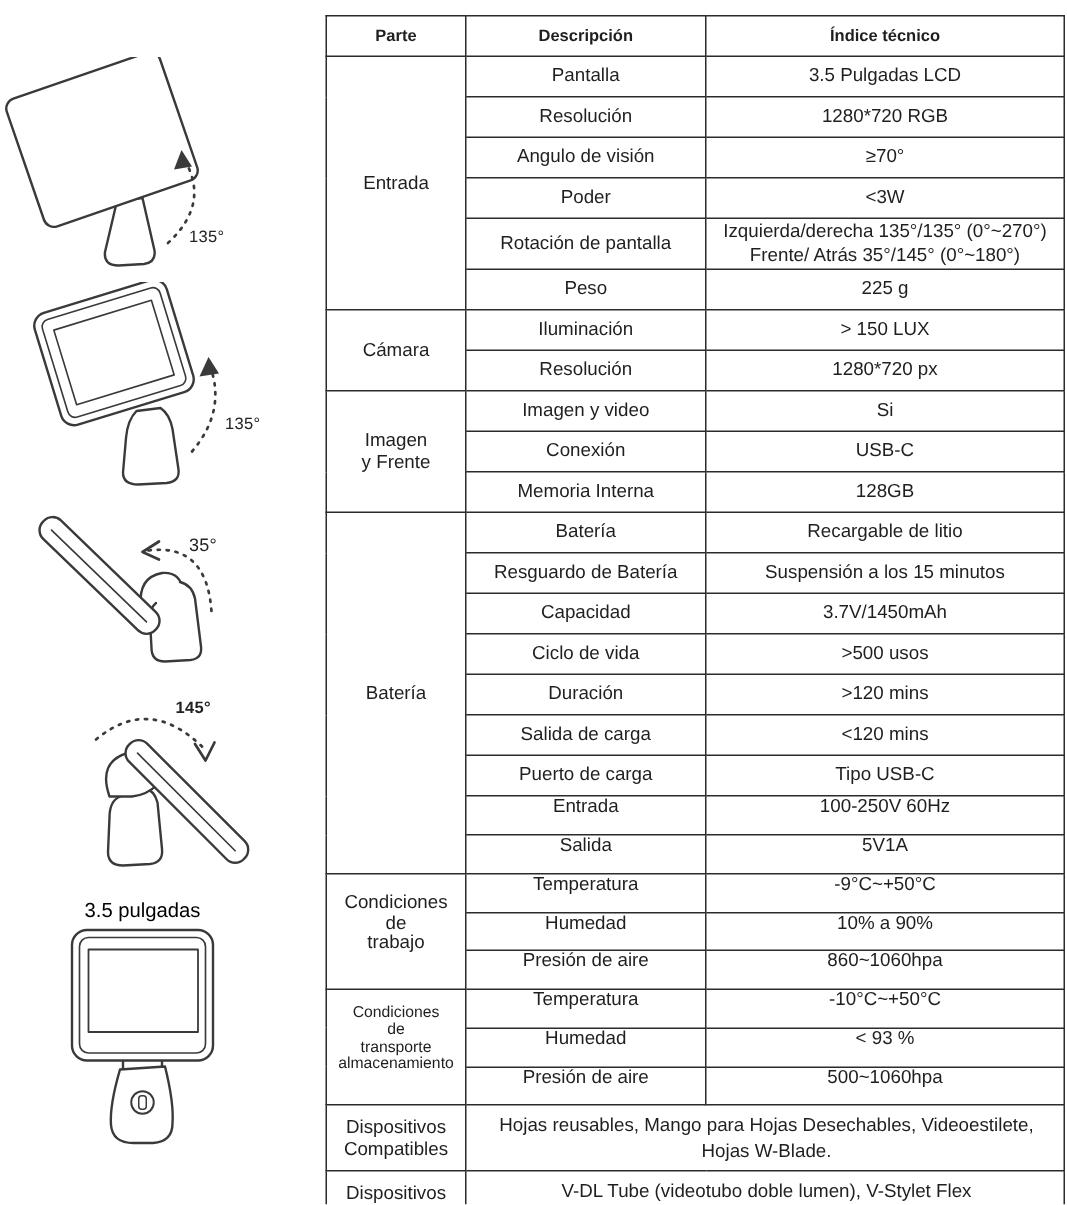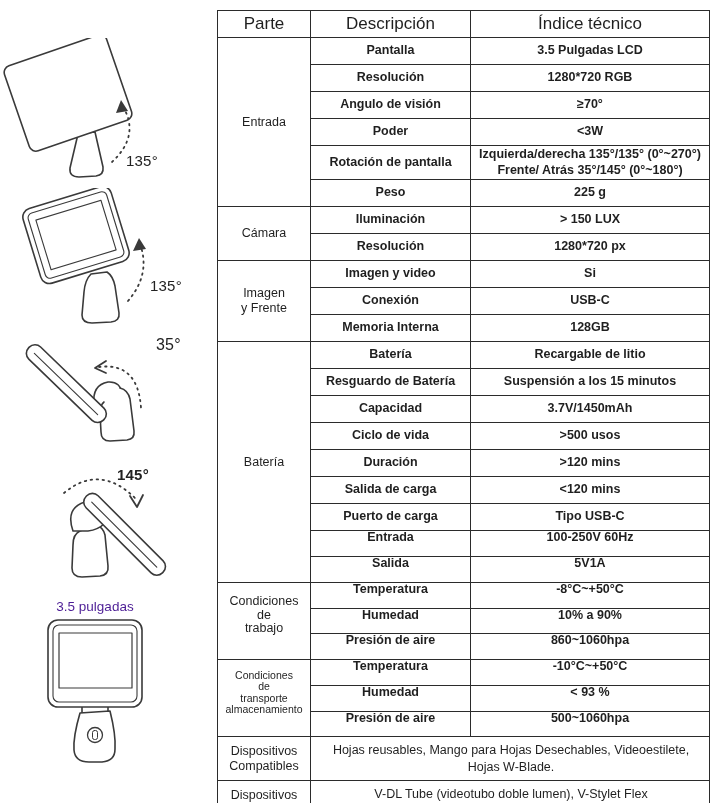--- a/index.html
+++ b/index.html
@@ -4,43 +4,43 @@
 <style>
   html,body{margin:0;padding:0;background:#ffffff;}
   #stage{
     position:relative;width:711px;height:803px;background:#fff;overflow:hidden;
     font-family:"Liberation Sans",sans-serif;color:#1f1f1f;
   }
   
   .diag{position:absolute;}
   .diag svg{display:block;}
   .angle-label{
-    position:absolute;font-size:15px;color:#222;letter-spacing:.2px;
+    position:absolute;font-size:11px;color:#222;letter-spacing:.2px;
     font-family:"Liberation Sans",sans-serif;
   }
   .inch-label{
-    position:absolute;font-size:13.5px;color:#4c1d95;width:140px;text-align:center;
+    position:absolute;font-size:13.5px;color:#000000;width:140px;text-align:center;
   }
   
   #spec-table{
     position:absolute;left:217px;top:10px;width:493px;
     border-collapse:collapse;table-layout:fixed;
     font-size:12.5px;color:#1f1f1f;
   }
   #spec-table th,#spec-table td{
     border:1.6px solid #2b2b2b;text-align:center;vertical-align:middle;
     padding:1px 4px;overflow:hidden;
   }
-  #spec-table thead th{font-weight:normal;font-size:17px;height:24px;}
+  #spec-table thead th{font-weight:bold;font-size:11px;height:24px;}
   #spec-table tbody tr{height:27px;}
   #spec-table tbody tr.dense{height:14px;}
   #spec-table tbody tr.dense td{padding-top:0;padding-bottom:11px;line-height:1.1;}
   .part-cell{white-space:pre-line;line-height:1.2;}
   .part-small{font-size:10.5px;line-height:1.15;}
-  .value-cell,.desc-cell{white-space:pre-line;line-height:1.25;font-weight:bold;}
+  .value-cell,.desc-cell{white-space:pre-line;line-height:1.25;}
   .compat-cell{
     text-align:left;white-space:pre-line;line-height:1.3;
     padding:5px 6px 5px 8px !important;vertical-align:middle;
   }
   .compat-row-a{height:46px;}
   .compat-row-b{height:70px;}
 </style>
 </head>
 <body>
 
@@ -71,21 +71,21 @@
   <div class="diag" style="left:0;top:342px;">
     <svg width="215" height="110" viewBox="0 0 215 110" fill="none" stroke="#3a3a3a" stroke-width="1.6" stroke-linejoin="round" stroke-linecap="round">
       <path fill="#fff" d="M94 62 Q92 43 108 40 Q121 39 122 53 Q123 62 117 66"></path>
       <path fill="#fff" d="M104 60 Q100 63 100 72 L101 90 Q101 99 110 99 L127 98 Q135 97 134 89 L130 57 Q128 48 120 46"></path>
       <rect fill="#fff" x="14" y="33" width="104" height="17" rx="8" transform="rotate(44 66 42)"></rect>
       <line stroke-width="1.1" x1="22" y1="42" x2="110" y2="42" transform="rotate(44 66 42)"></line>
       <path stroke-width="1.8" stroke-dasharray="1.5 4.5" d="M99 25 Q138 20 141 66"></path>
       <path stroke-width="1.8" d="M106 19 L95 26 L106 31"></path>
     </svg>
   </div>
-  <div class="angle-label" style="left:126px;top:336px;font-size:16px;margin-left:30px;">35°</div>
+  <div class="angle-label" style="left:126px;top:356px;font-size:12px;">35°</div>
 
   <div class="diag" style="left:0;top:455px;">
     <svg width="215" height="130" viewBox="0 0 215 130" fill="none" stroke="#3a3a3a" stroke-width="1.6" stroke-linejoin="round" stroke-linecap="round">
       <path fill="#fff" d="M80 76 Q73 79 73 90 L72 113 Q72 122 82 122 L100 121 Q109 120 108 111 L105 80 Q103 72 96 70 Z"></path>
       <path fill="#fff" d="M73 76 Q65 53 85 47 Q101 44 104 58 L105 68 Q98 75 88 76 Z"></path>
       <rect fill="#fff" x="85" y="37" width="108" height="17" rx="8" transform="rotate(45 91 45)"></rect>
       <line stroke-width="1.1" x1="93" y1="46" x2="185" y2="46" transform="rotate(45 91 45)"></line>
       <path stroke-width="1.8" stroke-dasharray="1.5 4.5" d="M64 38 Q100 8 136 44"></path>
       <path stroke-width="1.8" d="M130 41 L137 52 L143 40"></path>
     </svg>
@@ -203,21 +203,21 @@
         </tr>
         <tr class="dense">
           <td class="desc-cell">Salida</td>
           <td class="value-cell">5V1A</td>
         </tr>
         <tr class="dense">
           <td class="part-cell" rowspan="3">Condiciones
 de
 trabajo</td>
           <td class="desc-cell">Temperatura</td>
-          <td class="value-cell">-8°C~+50°C</td>
+          <td class="value-cell">-9°C~+50°C</td>
         </tr>
         <tr class="dense">
           <td class="desc-cell">Humedad</td>
           <td class="value-cell">10% a 90%</td>
         </tr>
         <tr class="dense">
           <td class="desc-cell">Presión de aire</td>
           <td class="value-cell">860~1060hpa</td>
         </tr>
         <tr class="dense">

